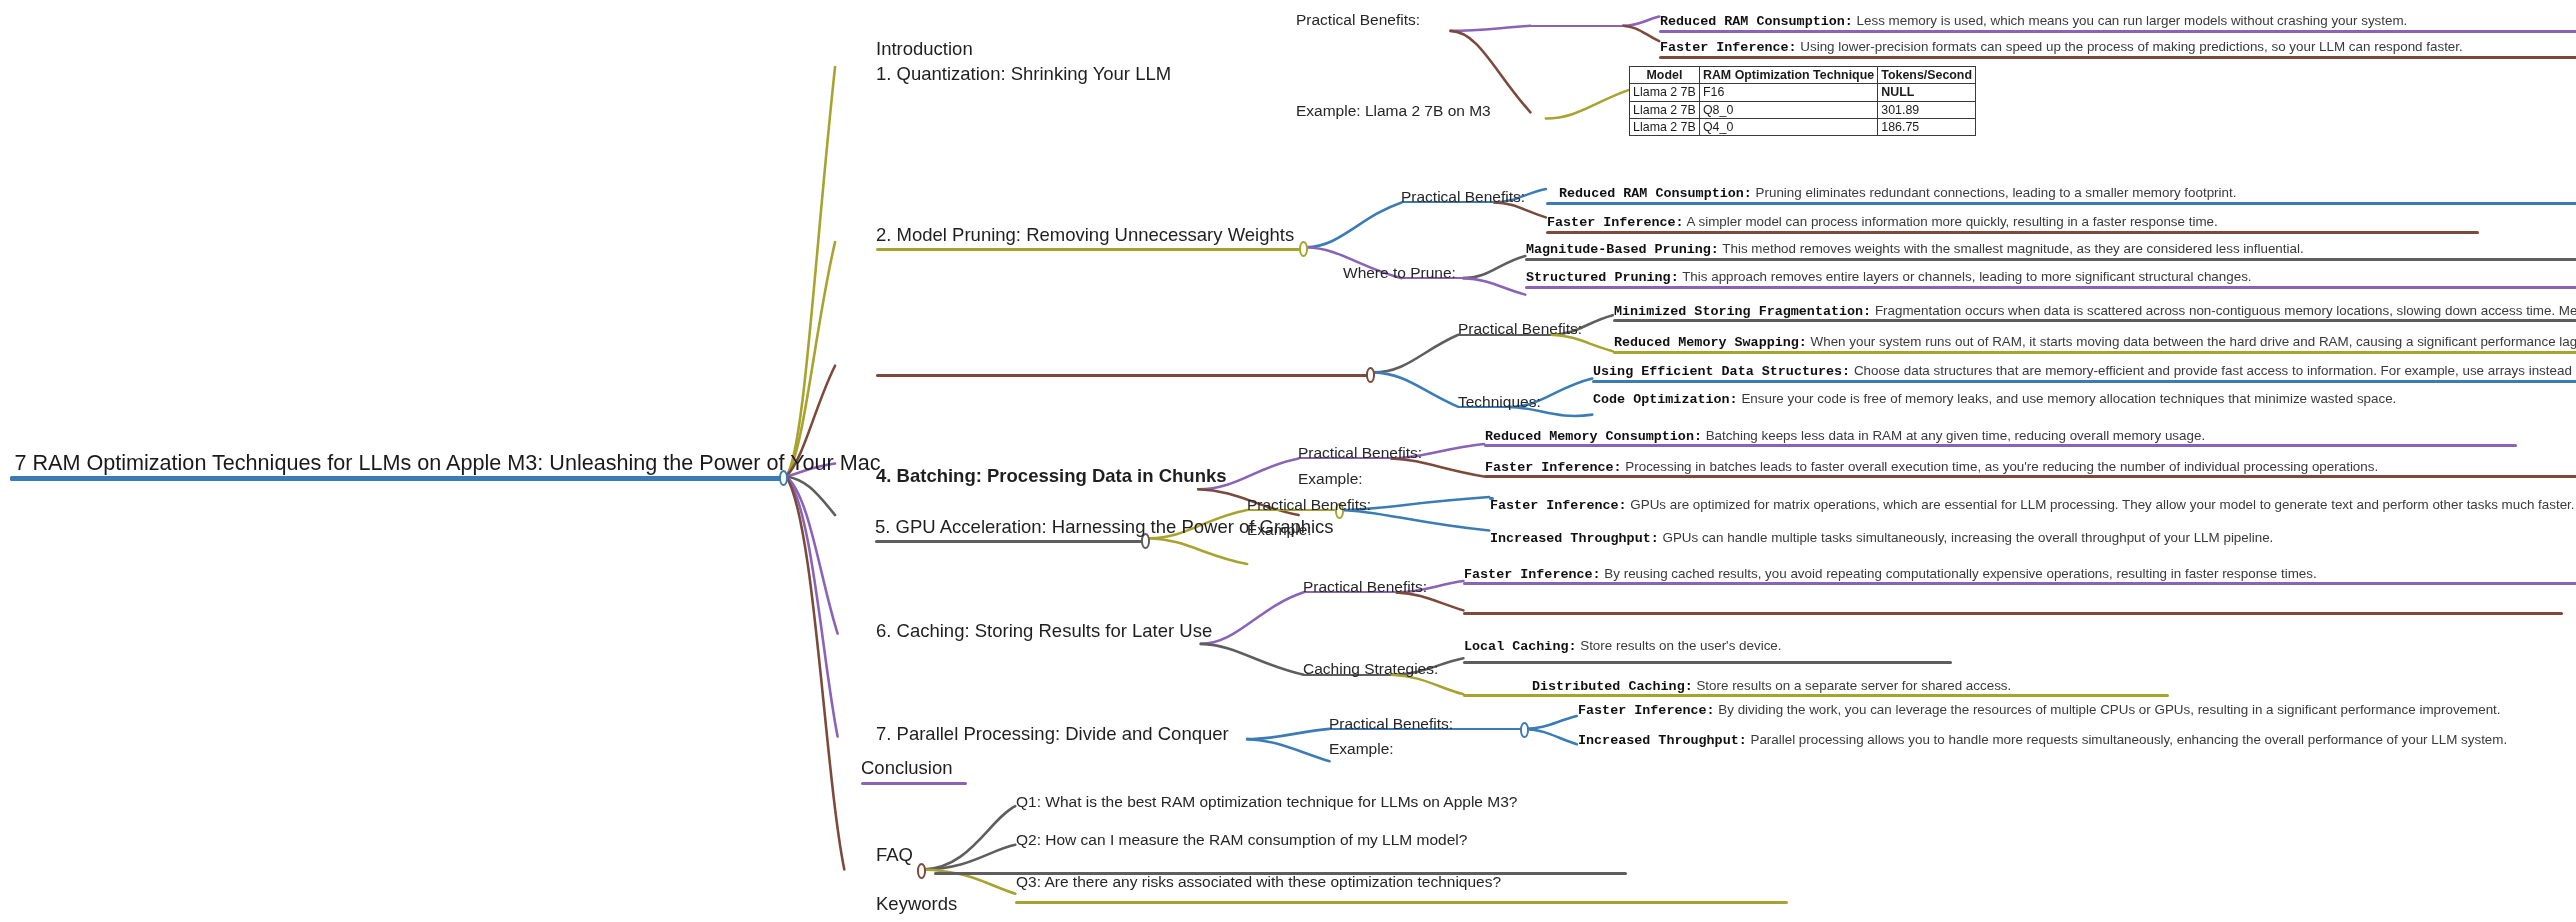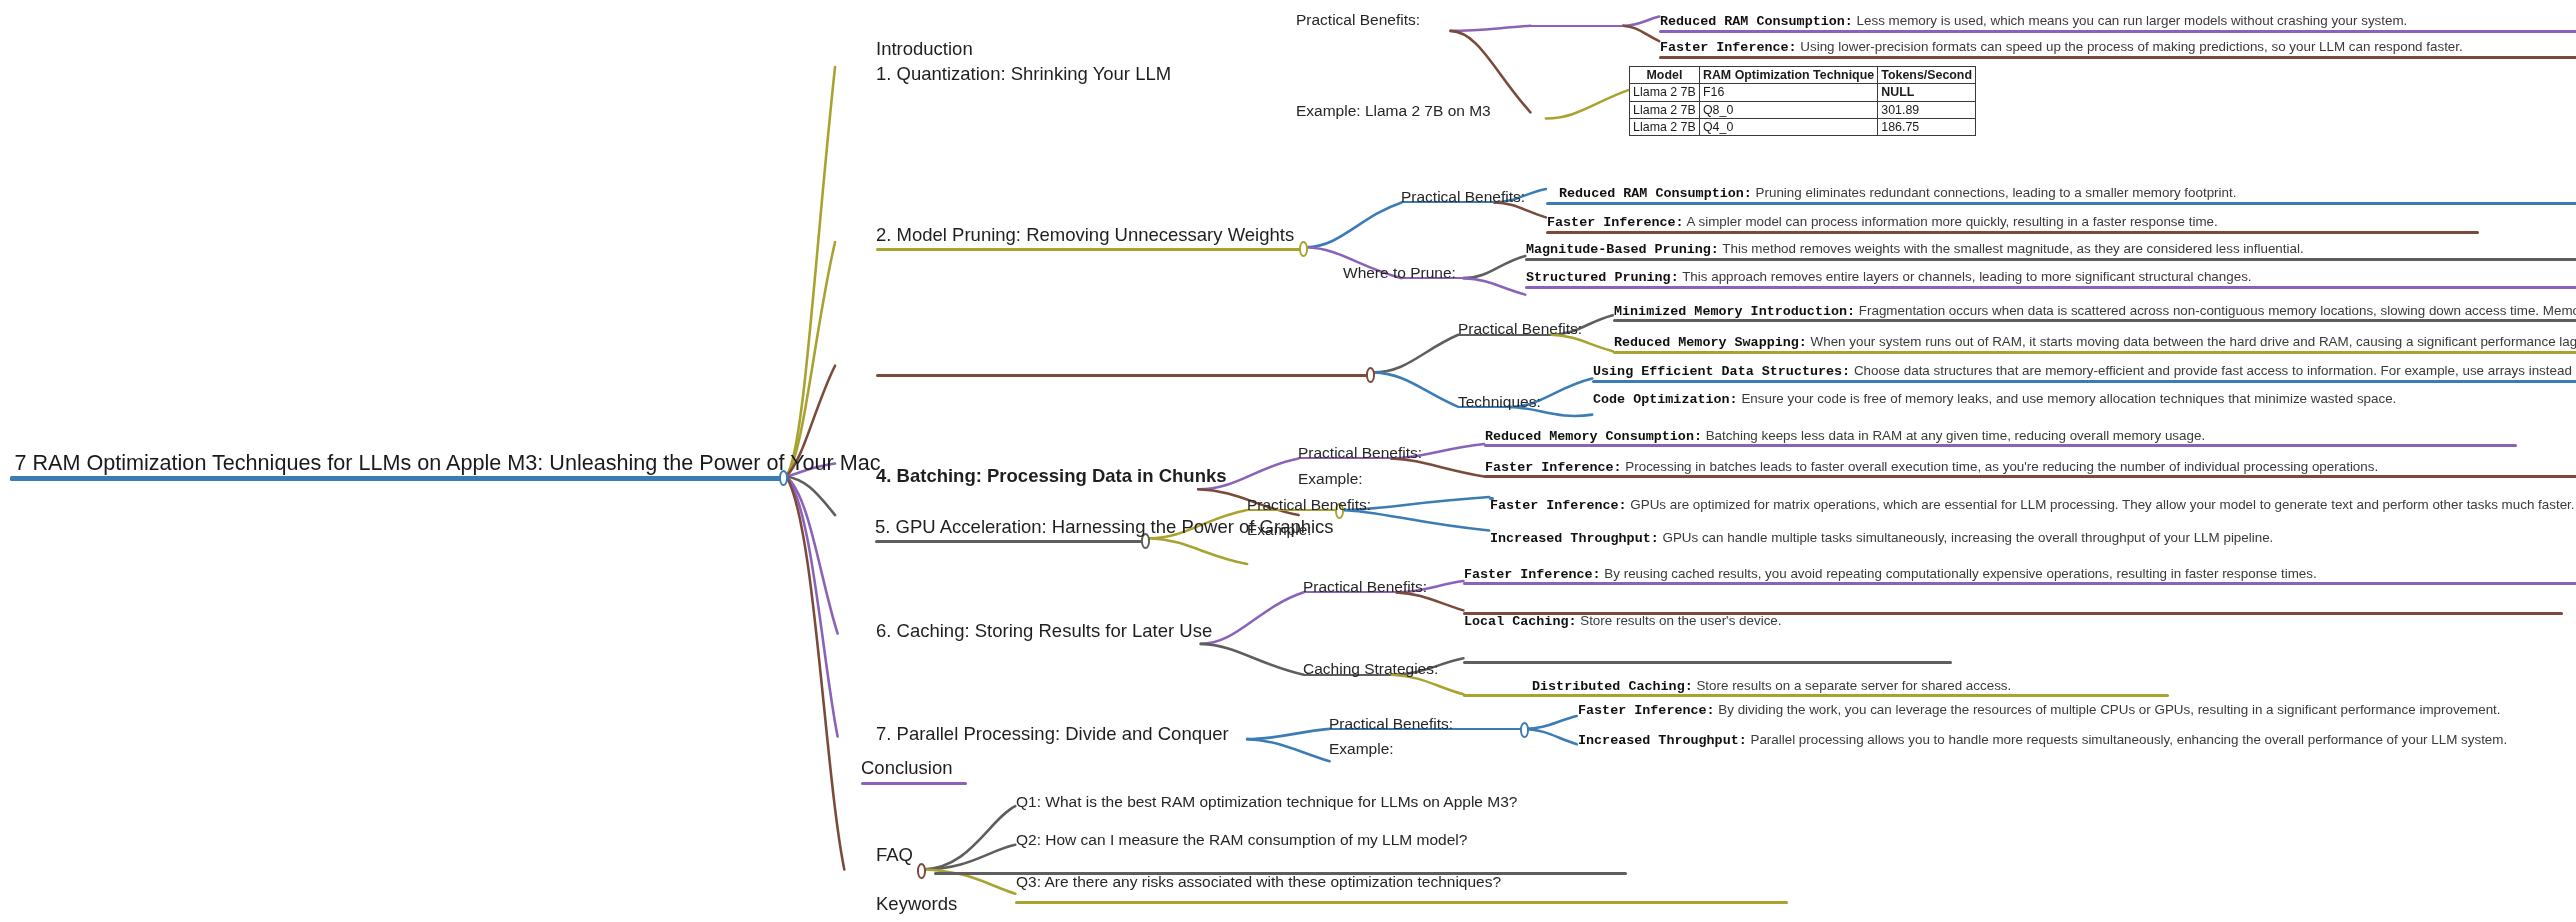--- a/index.html
+++ b/index.html
@@ -350,21 +350,21 @@
     <b>Faster Inference:</b><span> A simpler model can process information more quickly, resulting in a faster response time.</span>
   </div>
   <div class="node leaf-node" style="left:1526px; top:241px;">
     <b>Magnitude-Based Pruning:</b><span> This method removes weights with the smallest magnitude, as they are considered less influential.</span>
   </div>
   <div class="node leaf-node" style="left:1526px; top:269px;">
     <b>Structured Pruning:</b><span> This approach removes entire layers or channels, leading to more significant structural changes.</span>
   </div>
 
   <div class="node leaf-node" style="left:1614px; top:303px;">
-    <b>Minimized Memory Introduction:</b><span> Fragmentation occurs when data is scattered across non-contiguous memory locations, slowing down access time. Memory optimization techniques reduce fragmentation, improving efficiency.</span>
+    <b>Minimized Storing Fragmentation:</b><span> Fragmentation occurs when data is scattered across non-contiguous memory locations, slowing down access time. Memory optimization techniques reduce fragmentation, improving efficiency.</span>
   </div>
   <div class="node leaf-node" style="left:1614px; top:334px;">
     <b>Reduced Memory Swapping:</b><span> When your system runs out of RAM, it starts moving data between the hard drive and RAM, causing a significant performance lag. Memory optimization minimizes this swapping, keeping your LLM running smoothly.</span>
   </div>
   <div class="node leaf-node" style="left:1593px; top:363px;">
     <b>Using Efficient Data Structures:</b><span> Choose data structures that are memory-efficient and provide fast access to information. For example, use arrays instead of linked lists where possible.</span>
   </div>
   <div class="node leaf-node" style="left:1593px; top:391px;">
     <b>Code Optimization:</b><span> Ensure your code is free of memory leaks, and use memory allocation techniques that minimize wasted space.</span>
   </div>
@@ -379,21 +379,21 @@
   <div class="node leaf-node" style="left:1490px; top:497px;">
     <b>Faster Inference:</b><span> GPUs are optimized for matrix operations, which are essential for LLM processing. They allow your model to generate text and perform other tasks much faster.</span>
   </div>
   <div class="node leaf-node" style="left:1490px; top:530px;">
     <b>Increased Throughput:</b><span> GPUs can handle multiple tasks simultaneously, increasing the overall throughput of your LLM pipeline.</span>
   </div>
 
   <div class="node leaf-node" style="left:1464px; top:566px;">
     <b>Faster Inference:</b><span> By reusing cached results, you avoid repeating computationally expensive operations, resulting in faster response times.</span>
   </div>
-  <div class="node leaf-node" style="left:1464px; top:613px;">
+  <div class="node leaf-node" style="left:1464px; top:638px;">
     <b>Local Caching:</b><span> Store results on the user's device.</span>
   </div>
   <div class="node leaf-node" style="left:1524px; top:678px;margin-left:8px;">
     <b>Distributed Caching:</b><span> Store results on a separate server for shared access.</span>
   </div>
 
   <div class="node leaf-node" style="left:1578px; top:702px;">
     <b>Faster Inference:</b><span> By dividing the work, you can leverage the resources of multiple CPUs or GPUs, resulting in a significant performance improvement.</span>
   </div>
   <div class="node leaf-node" style="left:1578px; top:732px;">

